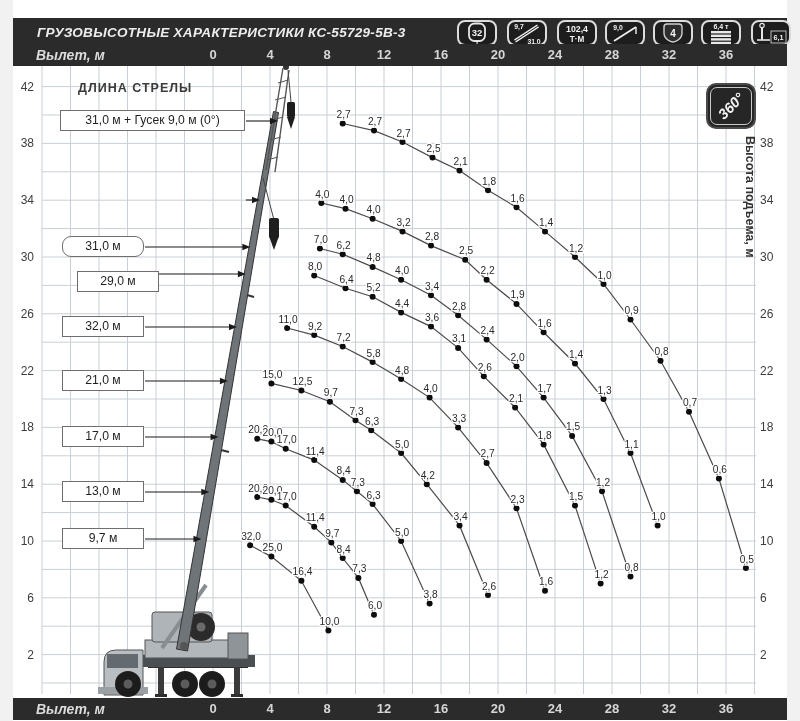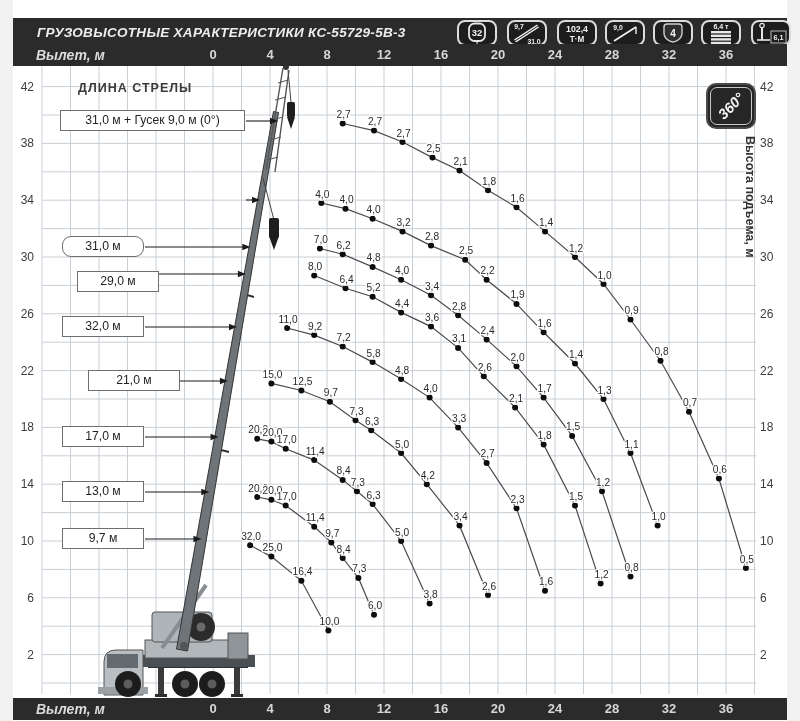--- a/index.html
+++ b/index.html
@@ -370,21 +370,21 @@
 
   <div id="rotation-badge">
     <div class="inner">
       <span class="txt">360°</span>
     </div>
   </div>
 <div class="callout" style="left: 60px; top: 110px; width: 185px;">31,0 м + Гусек 9,0 м (0°)</div>
     <div class="callout" style="left: 62px; top: 236px; width: 82px; border-radius: 9px;">31,0 м</div>
     <div class="callout" style="left: 77px; top: 263px; width: 82px; margin-top: 8px;">29,0 м</div>
     <div class="callout" style="left: 62px; top: 316px; width: 82px;">32,0 м</div>
-    <div class="callout" style="left: 62px; top: 370px; width: 92px; margin-left: 26px;">21,0 м</div>
+    <div class="callout" style="left: 62px; top: 370px; width: 82px;">21,0 м</div>
     <div class="callout" style="left: 62px; top: 426px; width: 82px;">17,0 м</div>
     <div class="callout" style="left: 62px; top: 481px; width: 82px;">13,0 м</div>
     <div class="callout" style="left: 62px; top: 528px; width: 82px;">9,7 м</div>
     <span class="bar-tick" style="left: 213px; top: 44px;">0</span>
     <span class="bar-tick" style="left: 270px; top: 44px;">4</span>
     <span class="bar-tick" style="left: 327px; top: 44px;">8</span>
     <span class="bar-tick" style="left: 384px; top: 44px;">12</span>
     <span class="bar-tick" style="left: 441px; top: 44px;">16</span>
     <span class="bar-tick" style="left: 498px; top: 44px;">20</span>
     <span class="bar-tick" style="left: 555px; top: 44px;">24</span>

